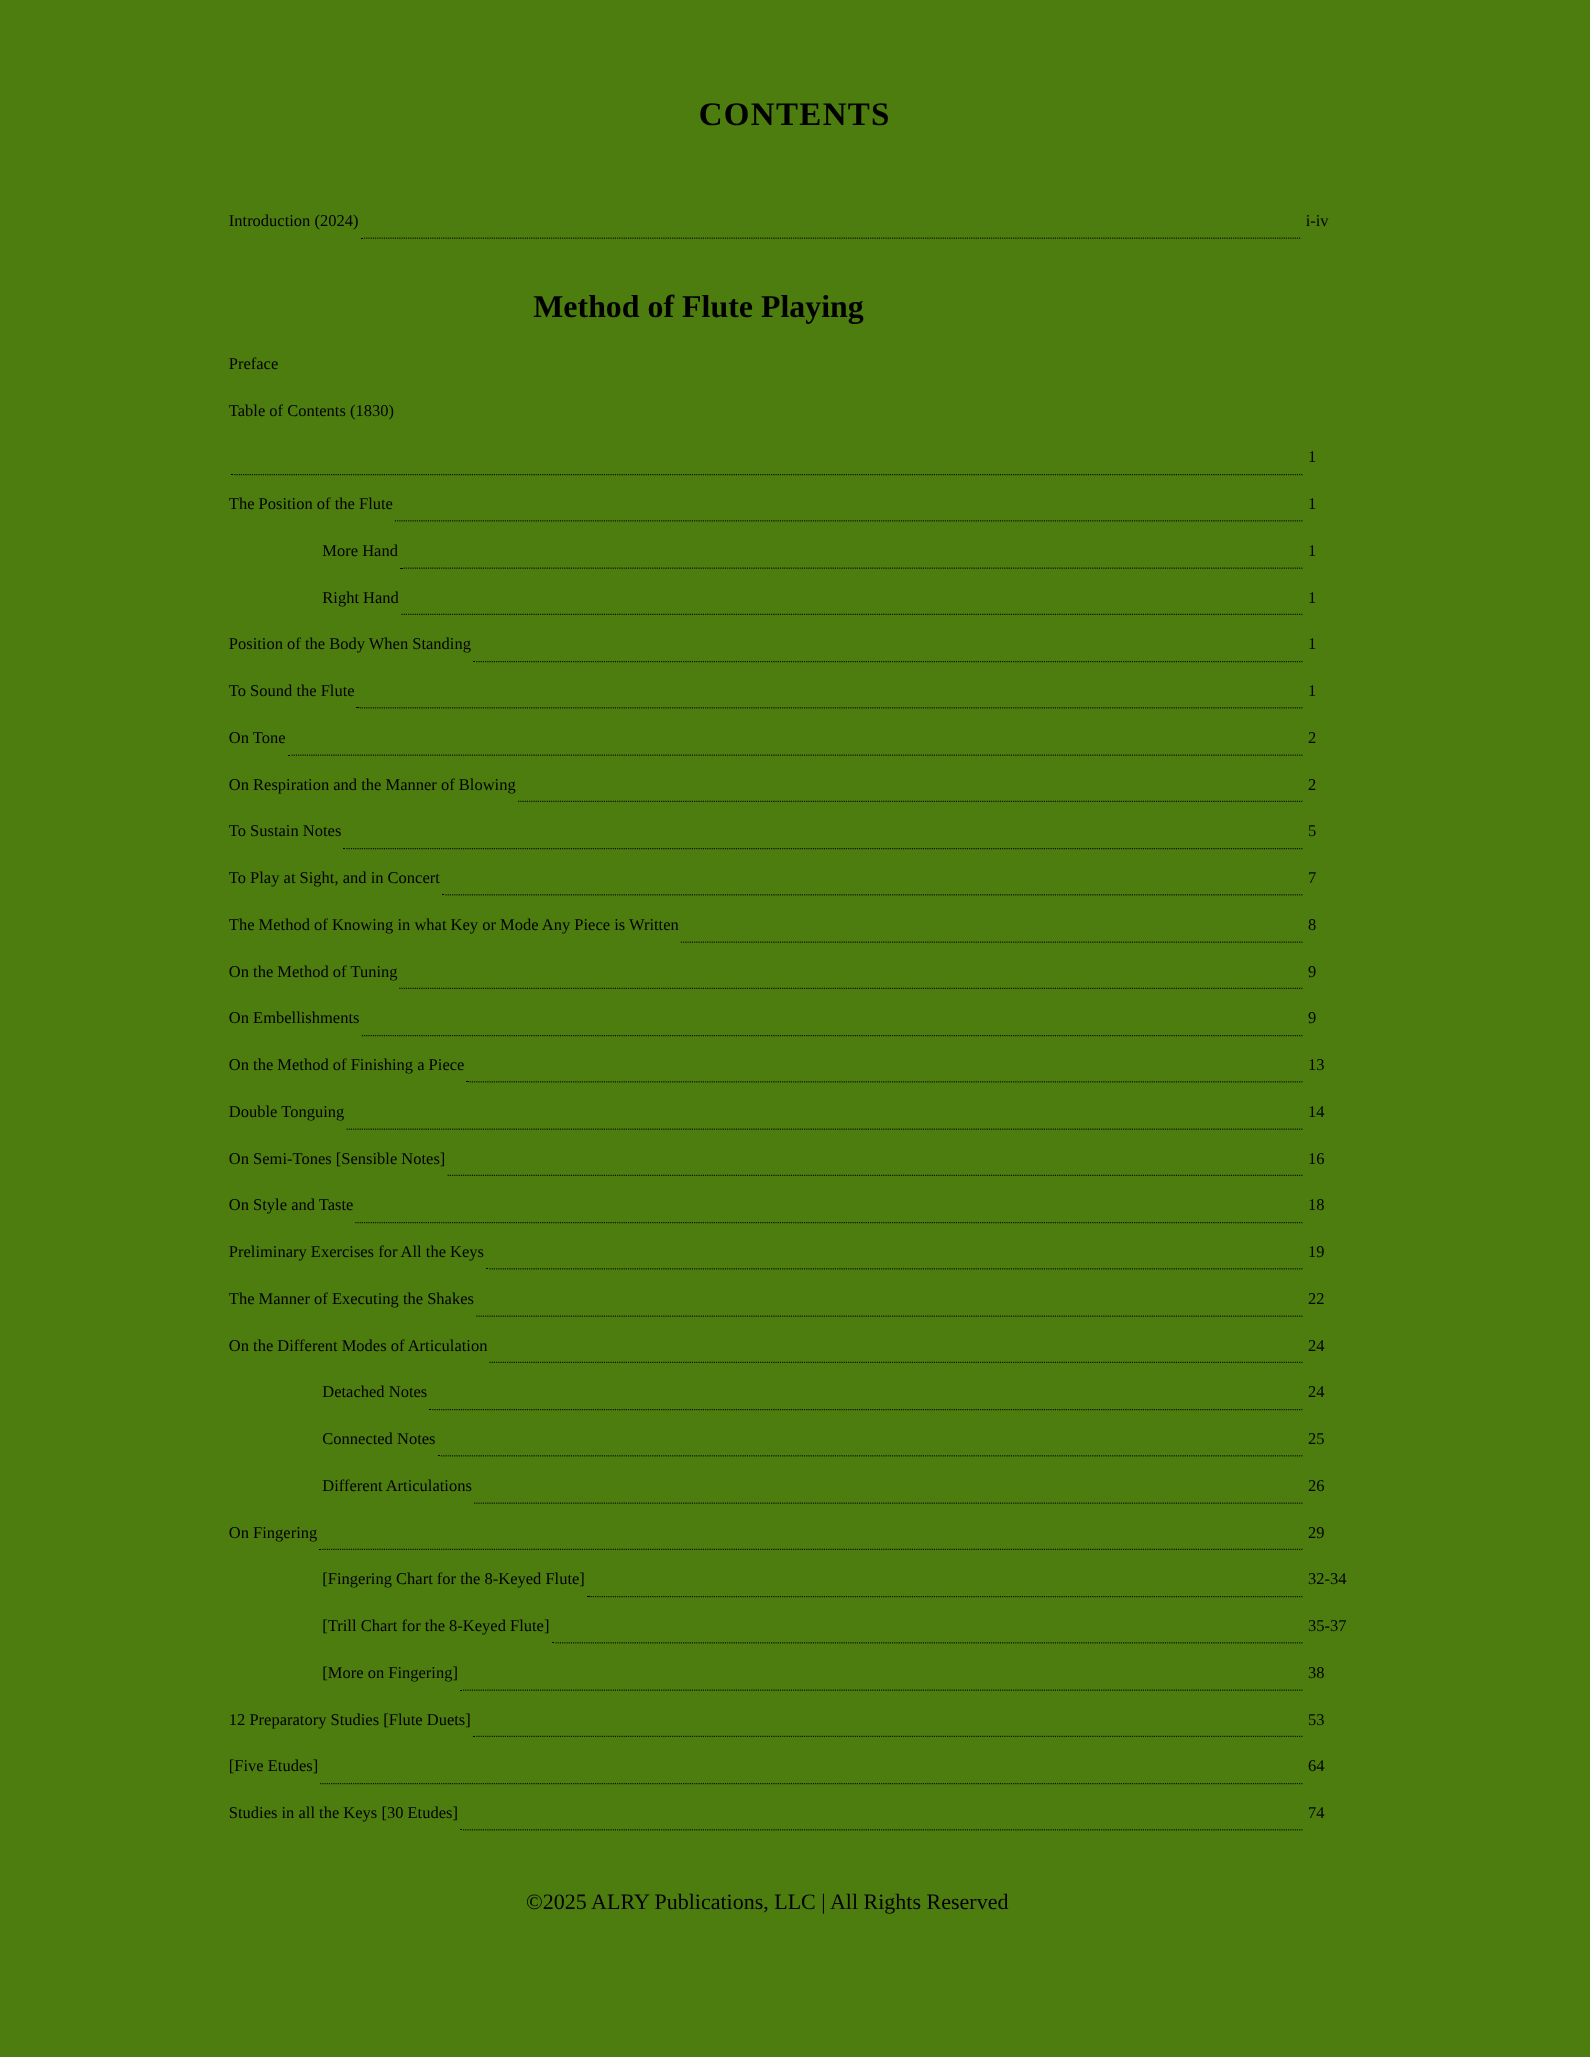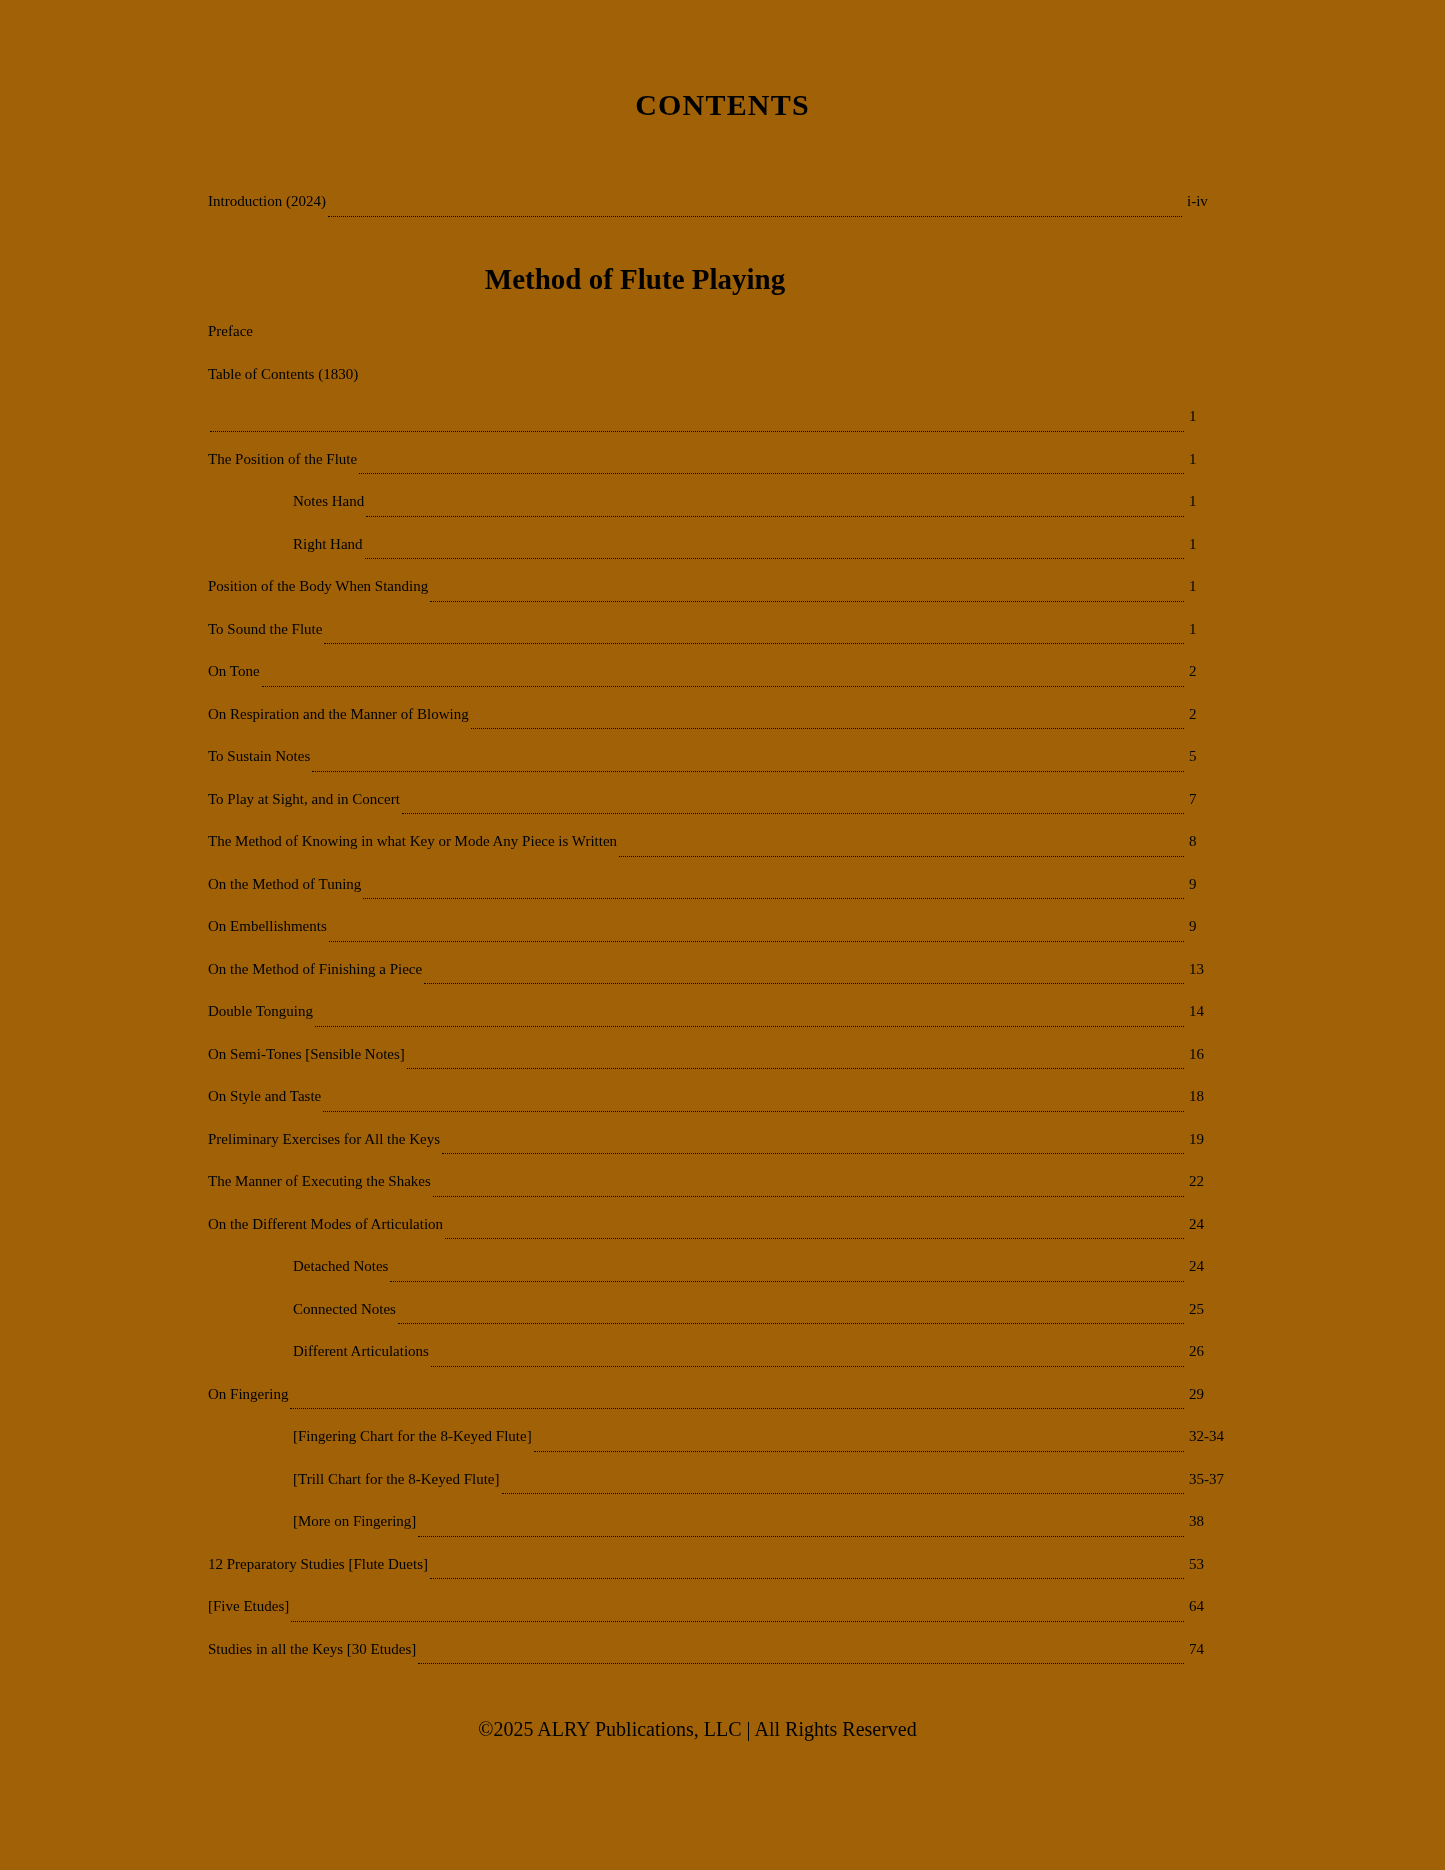--- a/index.html
+++ b/index.html
@@ -13,21 +13,21 @@
     font-family: "Liberation Serif", serif;
     color: #000000;
     position: relative;
     overflow: hidden;
   }
   .page {
     position: absolute;
     left: 0; top: 0;
     width: 1445px;
     height: 1870px;
-    background: #a16207;
+    background: #4d7c0f;
   }
   .contents-title {
     position: absolute;
     left: 0;
     top: 88px;
     width: 1445px;
     text-align: center;
     font-size: 30px;
     font-weight: bold;
     letter-spacing: 1.2px;
@@ -140,21 +140,21 @@
       </div>
       <div class="toc-row">
         <span class="label-wrap">
           <span class="label">The Position of the Flute</span>
         </span>
         <span class="dots"></span>
         <span class="page-num">1</span>
       </div>
       <div class="toc-row indent">
         <span class="label-wrap">
-          <span class="label">Notes Hand</span>
+          <span class="label">More Hand</span>
         </span>
         <span class="dots"></span>
         <span class="page-num">1</span>
       </div>
       <div class="toc-row indent">
         <span class="label-wrap">
           <span class="label">Right Hand</span>
         </span>
         <span class="dots"></span>
         <span class="page-num">1</span>

